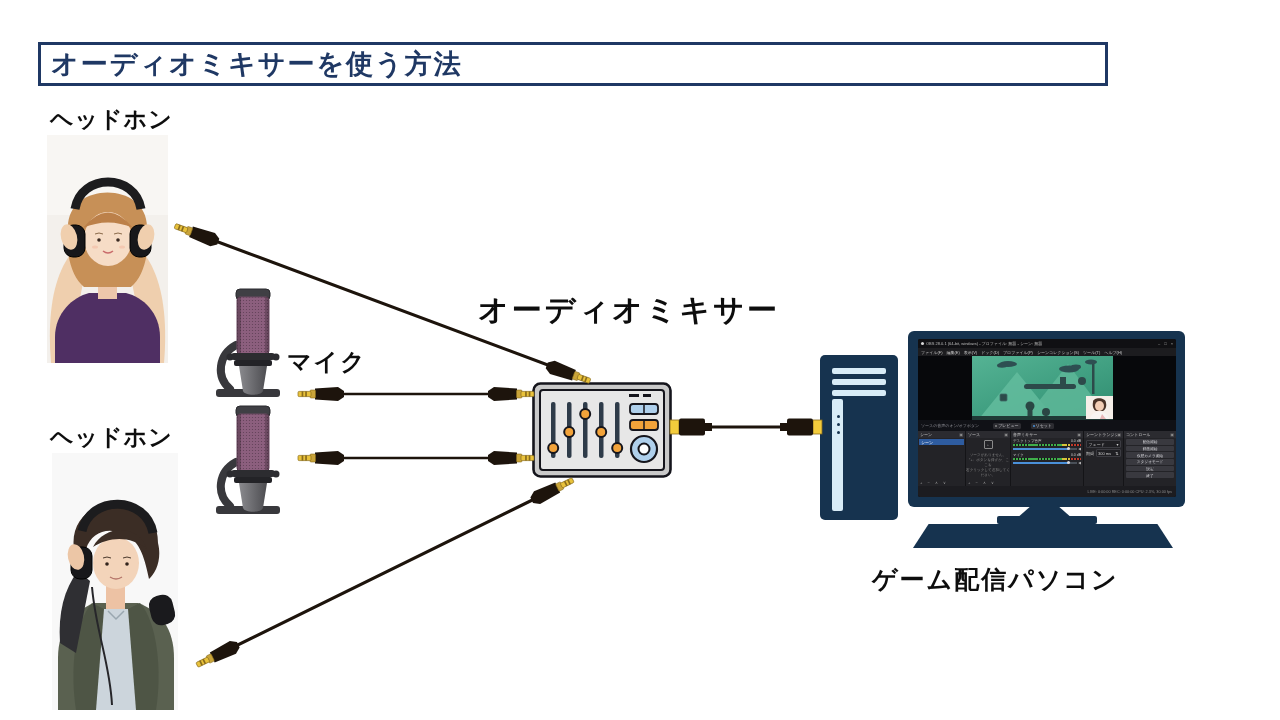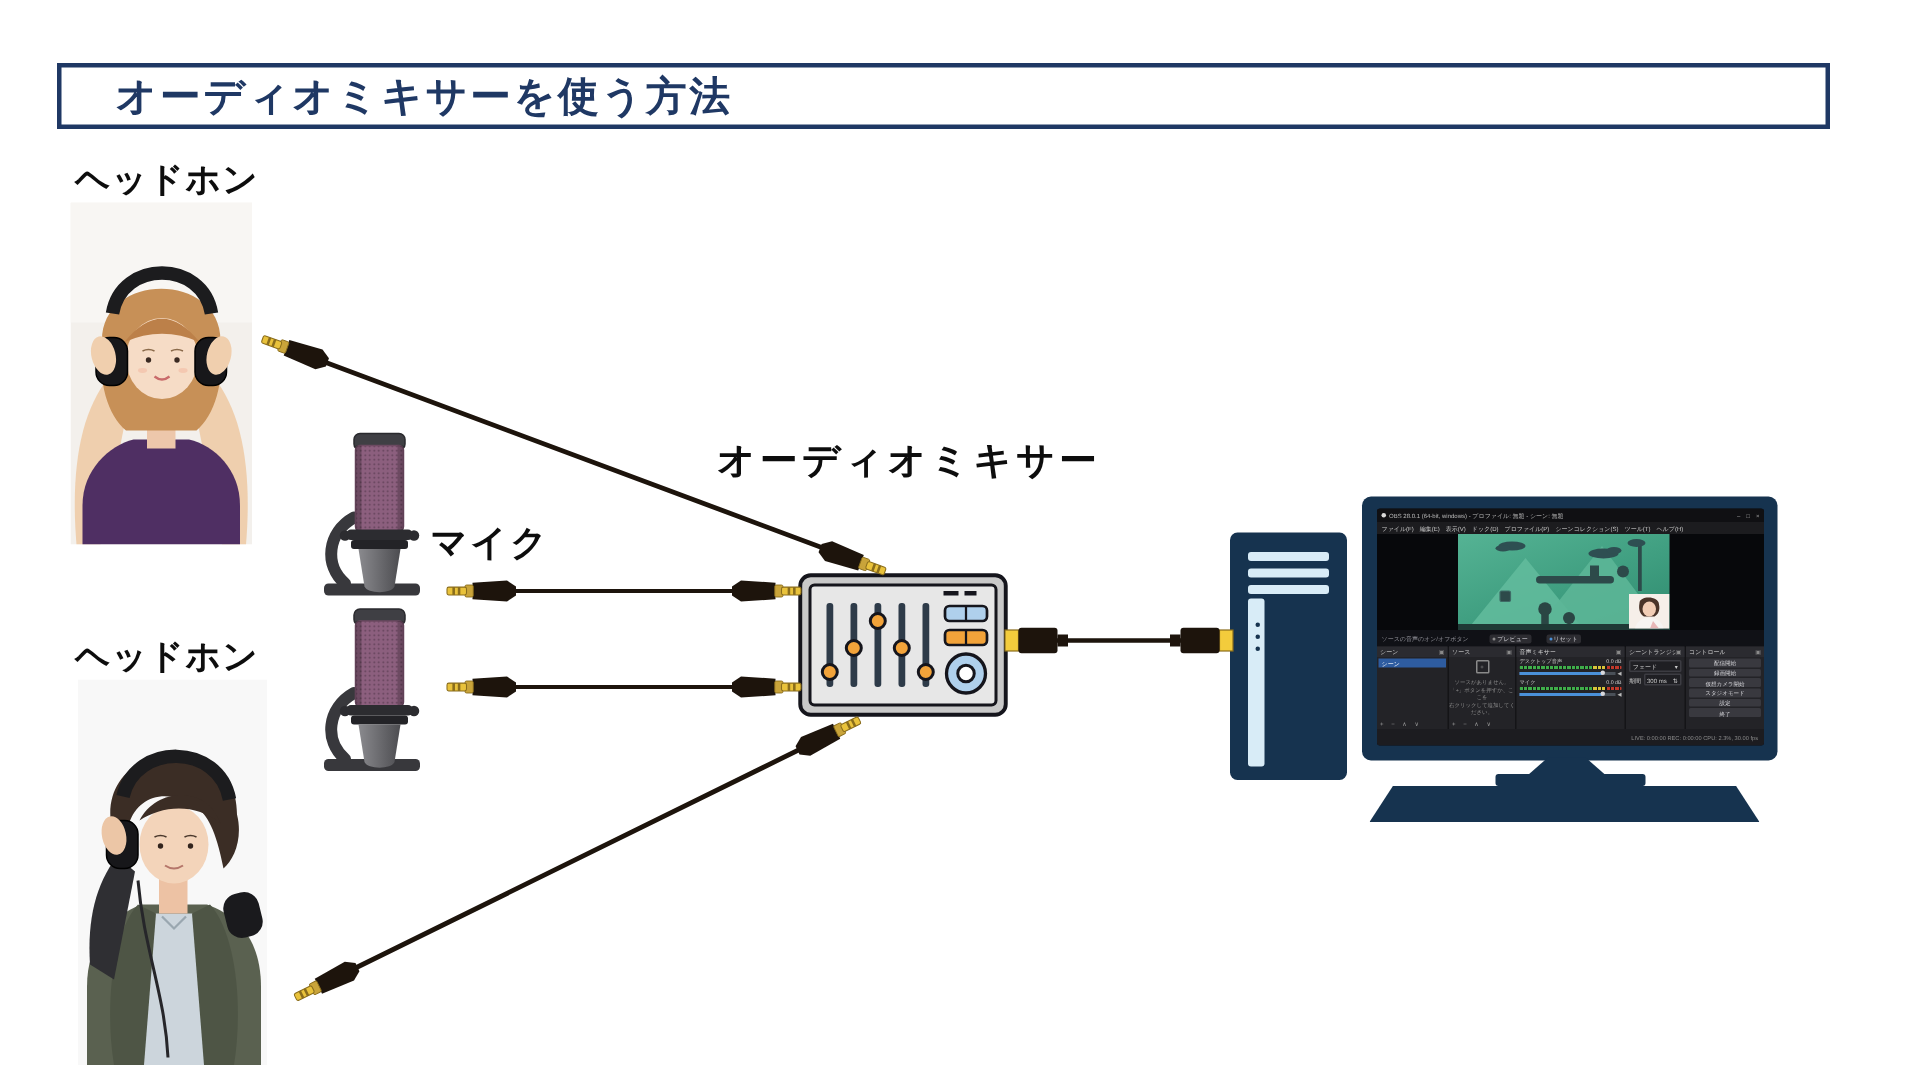--- a/index.html
+++ b/index.html
@@ -1,27 +1,27 @@
 <!DOCTYPE html>
 <html><head>
 <meta charset="utf-8">
 <style>
   html,body{margin:0;padding:0;background:#ffffff;}
   #stage{position:relative;width:1280px;height:720px;background:#ffffff;overflow:hidden;
          font-family:"Liberation Sans","DejaVu Sans",sans-serif;}
   
-  .title-box{position:absolute;left:38px;top:42px;width:1182px;height:44px;
-             border:3px solid #1F3864;box-sizing:border-box;display:flex;align-items:center;padding-left:26px;}
+  .title-box{position:absolute;left:38px;top:42px;width:1070px;height:44px;
+             border:3px solid #1F3864;box-sizing:border-box;display:flex;align-items:center;}
   .title-text{font-size:27px;font-weight:bold;color:#1F3864;letter-spacing:2px;padding-left:10px;}
   
   .lbl{position:absolute;font-weight:bold;color:#0d0d0d;white-space:nowrap;font-family:Liberation Mono, monospace;}
   .lbl-hp1{left:50px;top:104px;font-size:23px;letter-spacing:1px;}
   .lbl-hp2{left:50px;top:422px;font-size:23px;letter-spacing:1px;}
   .lbl-mic{left:287px;top:346px;font-size:24px;letter-spacing:2px;}
-  .lbl-mixer{left:478px;top:290px;font-size:25px;letter-spacing:3px;}
+  .lbl-mixer{left:478px;top:290px;font-size:30px;letter-spacing:3px;}
   .lbl-pc{left:872px;top:563px;font-size:25px;letter-spacing:2px;}
   
   .art{position:absolute;}
   #cable-layer{position:absolute;left:0;top:0;width:1280px;height:720px;z-index:6;pointer-events:none;}
   
   .tower{position:absolute;left:820px;top:355px;width:78px;height:165px;background:#16334F;border-radius:5px;z-index:2;}
   .tower .stripe{position:absolute;left:12px;width:54px;height:6px;background:#D8ECF7;border-radius:2px;}
   .tower .vbar{position:absolute;left:12px;top:44px;width:11px;height:112px;background:#D8ECF7;border-radius:2px;}
   .tower .dot{position:absolute;left:16.5px;width:3px;height:3px;border-radius:50%;background:#16334F;}
   
@@ -80,20 +80,21 @@
 <div id="stage">
 
   <div class="title-box">
     <span class="title-text">オーディオミキサーを使う方法</span>
   </div>
 
   <div class="lbl lbl-hp1">ヘッドホン</div>
   <div class="lbl lbl-hp2">ヘッドホン</div>
   <div class="lbl lbl-mic">マイク</div>
   <div class="lbl lbl-mixer">オーディオミキサー</div>
+  <div class="lbl lbl-pc">ゲーム配信パソコン</div>
 
   <svg class="art" style="left:47px;top:135px;z-index:2" width="121" height="228" viewBox="0 0 121 228">
     <rect x="0" y="0" width="121" height="228" fill="#f3f0ec"></rect>
     <rect x="0" y="0" width="121" height="80" fill="#f8f6f3"></rect>
     <path d="M4,228 C0,180 6,140 26,116 L40,128 L20,228 Z" fill="#efcfae"></path>
     <path d="M117,228 C121,180 115,140 95,116 L81,128 L101,228 Z" fill="#efcfae"></path>
     <path d="M8,228 L8,202 C8,178 26,162 42,158 L79,158 C96,162 113,178 113,202 L113,228 Z" fill="#4F2F63"></path>
     <rect x="51" y="136" width="19" height="28" fill="#edc7ab"></rect>
     <path d="M21,92 C21,46 100,46 100,92 C103,120 96,142 84,152 L37,152 C25,142 18,120 21,92 Z" fill="#C79057"></path>
     <ellipse cx="61" cy="104" rx="24" ry="27" fill="#f6dcc6"></ellipse>

